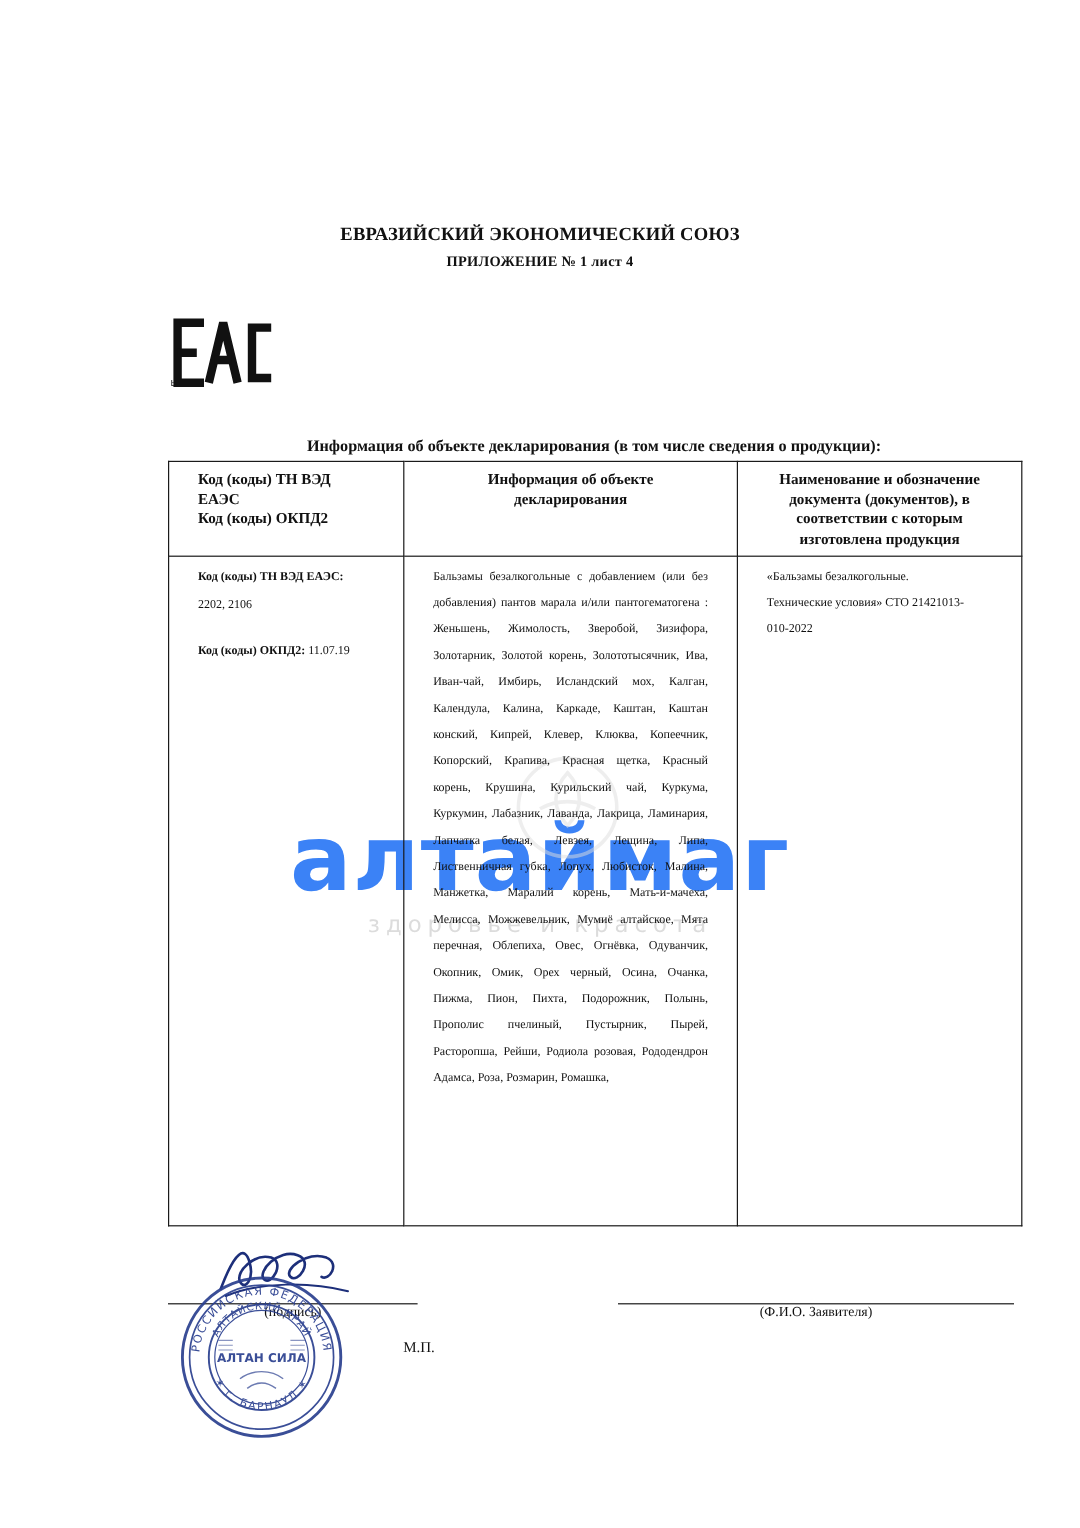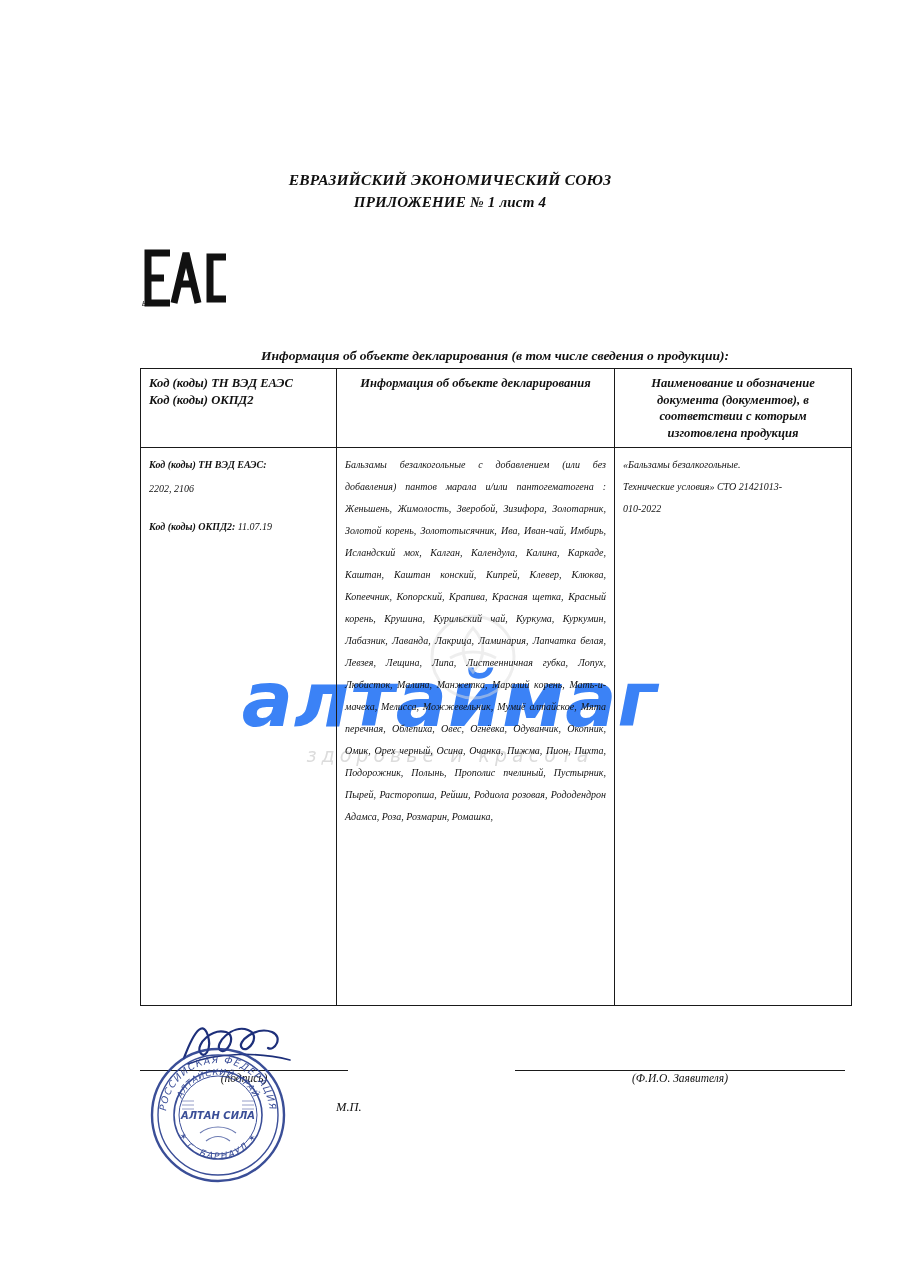--- a/index.html
+++ b/index.html
@@ -11,43 +11,42 @@
     height: 1273px;
     background: #ffffff;
     font-family: "Liberation Serif", serif;
     color: #111111;
     position: relative;
     overflow: hidden;
   }
 
   .page {
     position: absolute;
-    left: 0; top: 0;
+    left: 0; top: 16px;
     width: 900px;
     height: 1234px;
-    font-style: italic;
   }
 
   
   .header {
     position: absolute;
     left: 0;
     top: 168px;
     width: 900px;
     text-align: center;
   }
   .header-line {
     font-weight: bold;
     font-size: 15.5px;
     letter-spacing: 0.2px;
     line-height: 23px;
     white-space: nowrap;
   }
   .header-line.sub {
-    font-size: 15px;
+    font-size: 12px;
   }
 
   
   .eac-mark {
     position: absolute;
     left: 140px;
     top: 248px;
     width: 92px;
     height: 60px;
   }
@@ -69,21 +68,21 @@
     position: absolute;
     left: 140px;
     top: 368px;
     width: 711px;
     border-collapse: collapse;
     table-layout: fixed;
   }
   .doc-table td, .doc-table th {
     border: 1px solid #1a1a1a;
     vertical-align: top;
-    padding: 6px 8px;
+    padding: 6px 24px;
   }
   .col1 { width: 196px; }
   .col2 { width: 278px; }
   .col3 { width: 237px; }
 
   .th-cell {
     font-weight: bold;
     font-size: 12.6px;
     line-height: 16.5px;
   }

